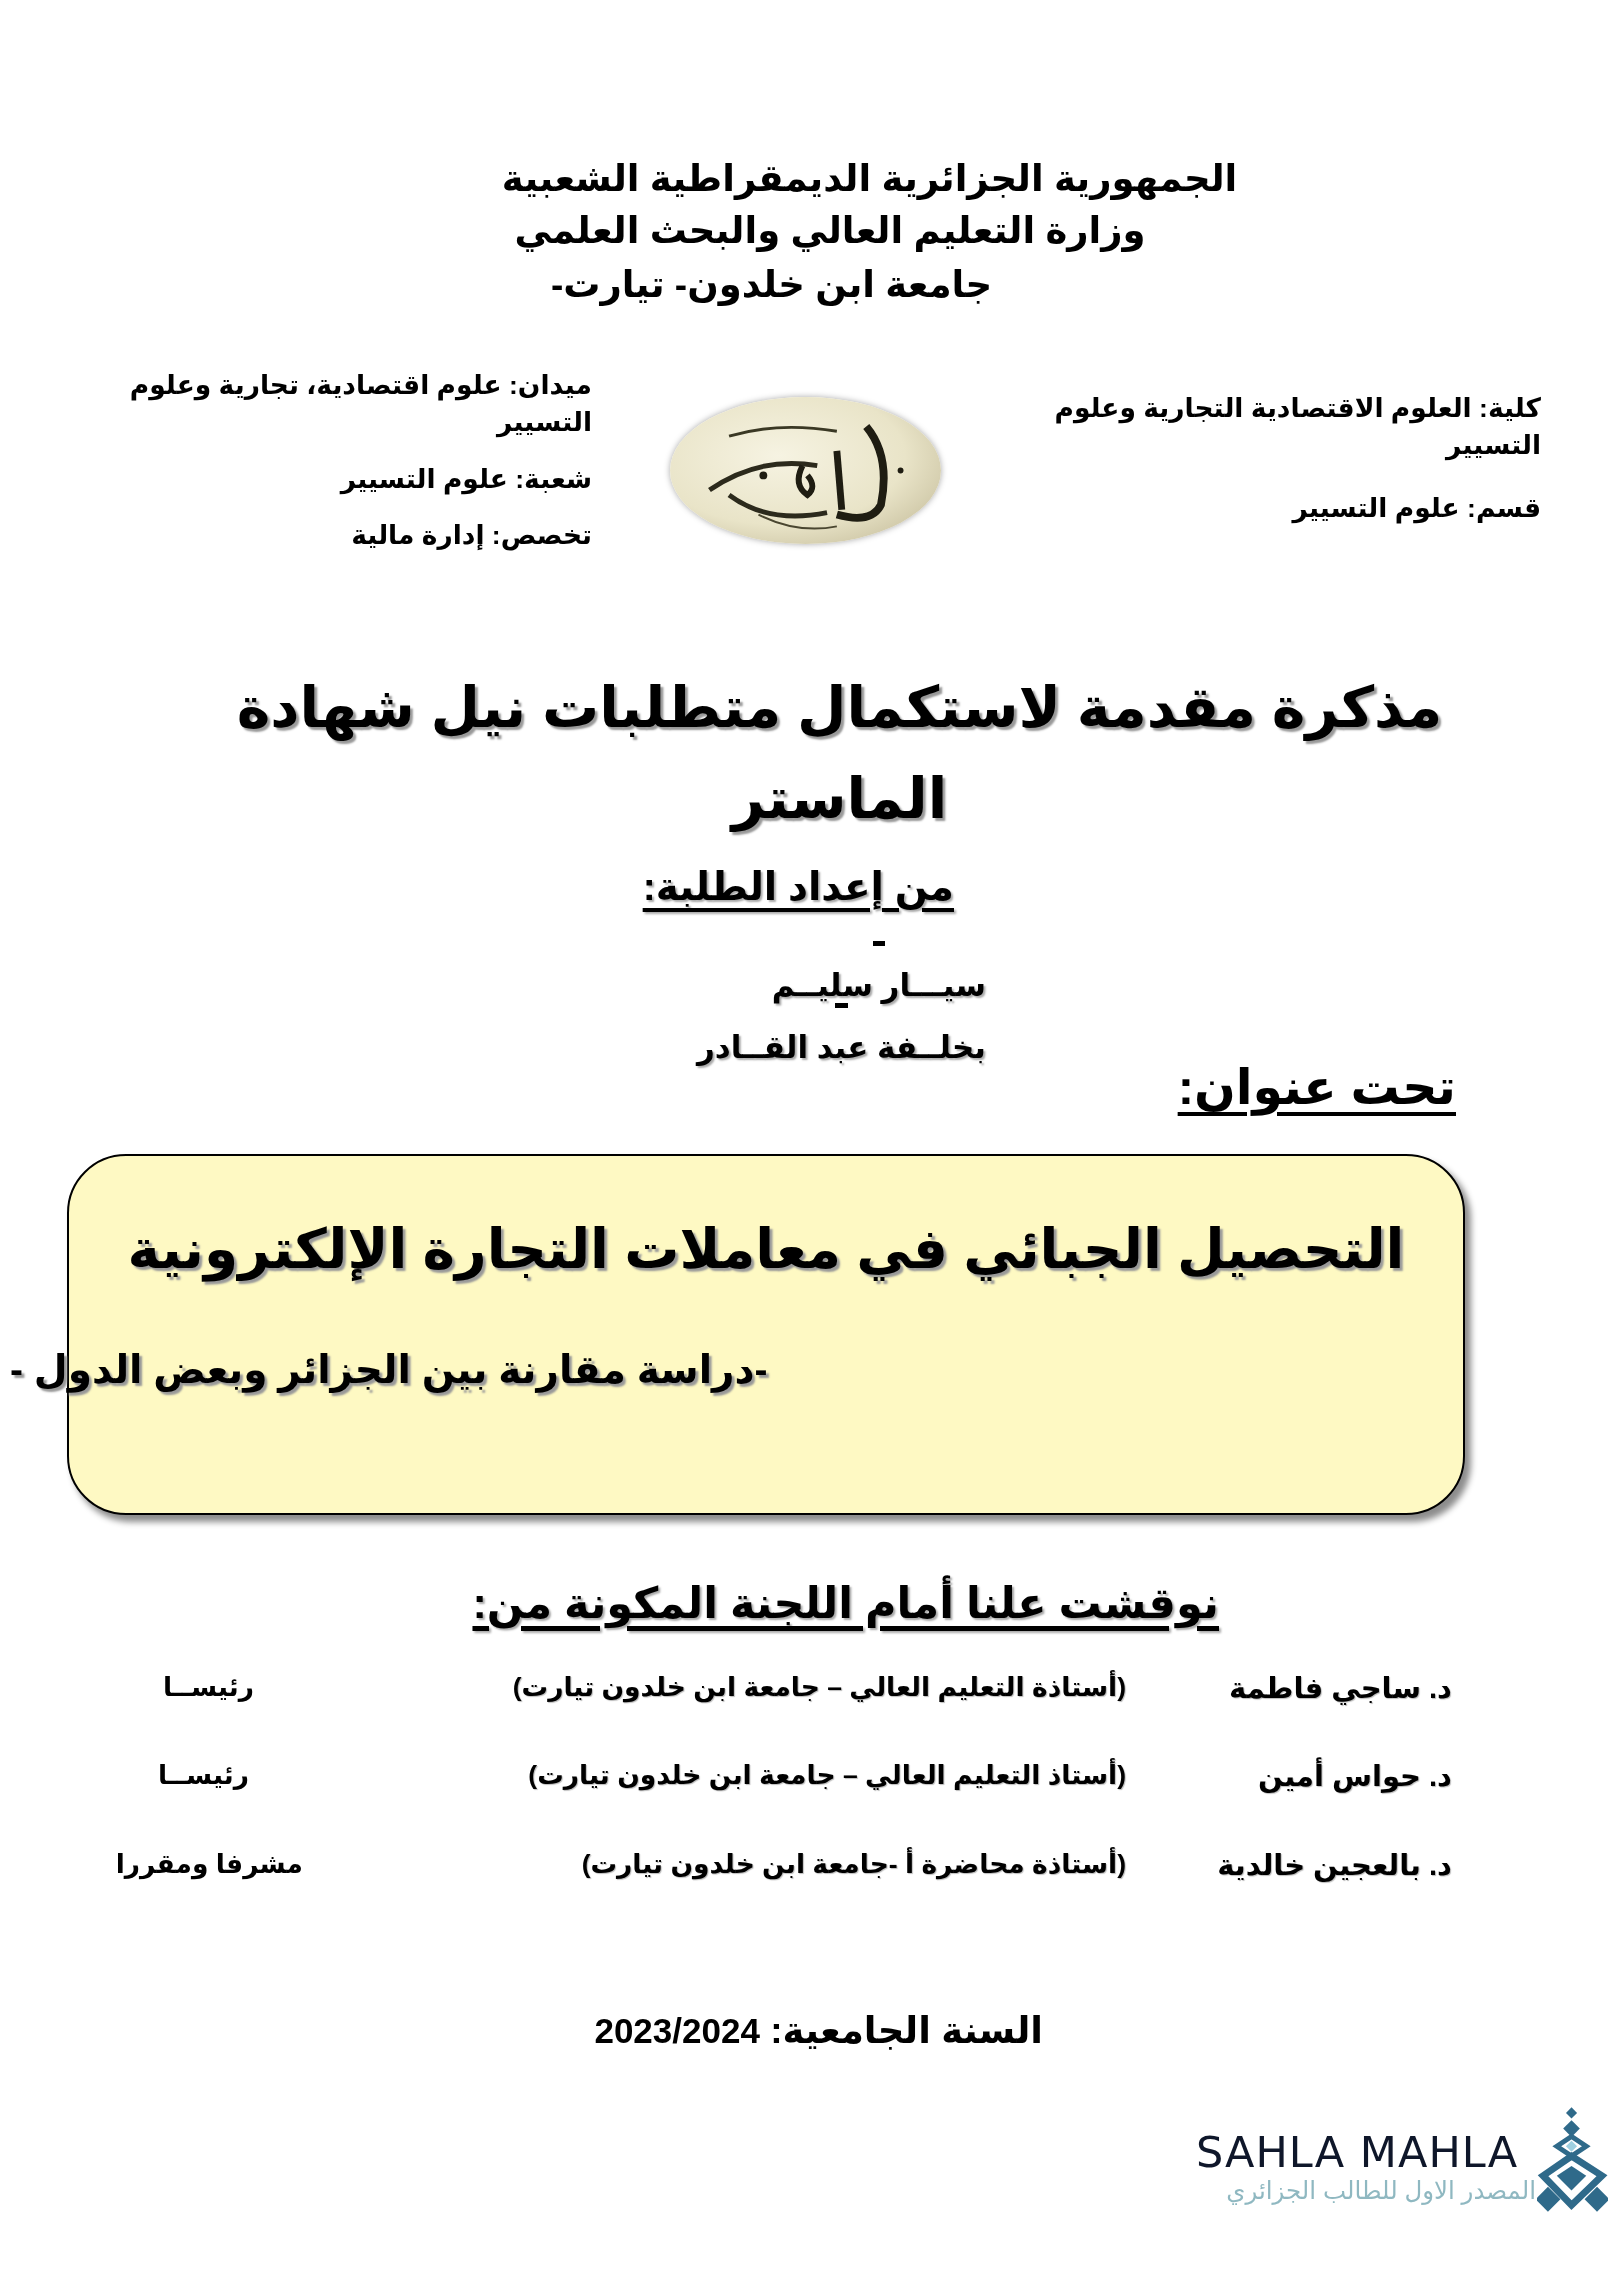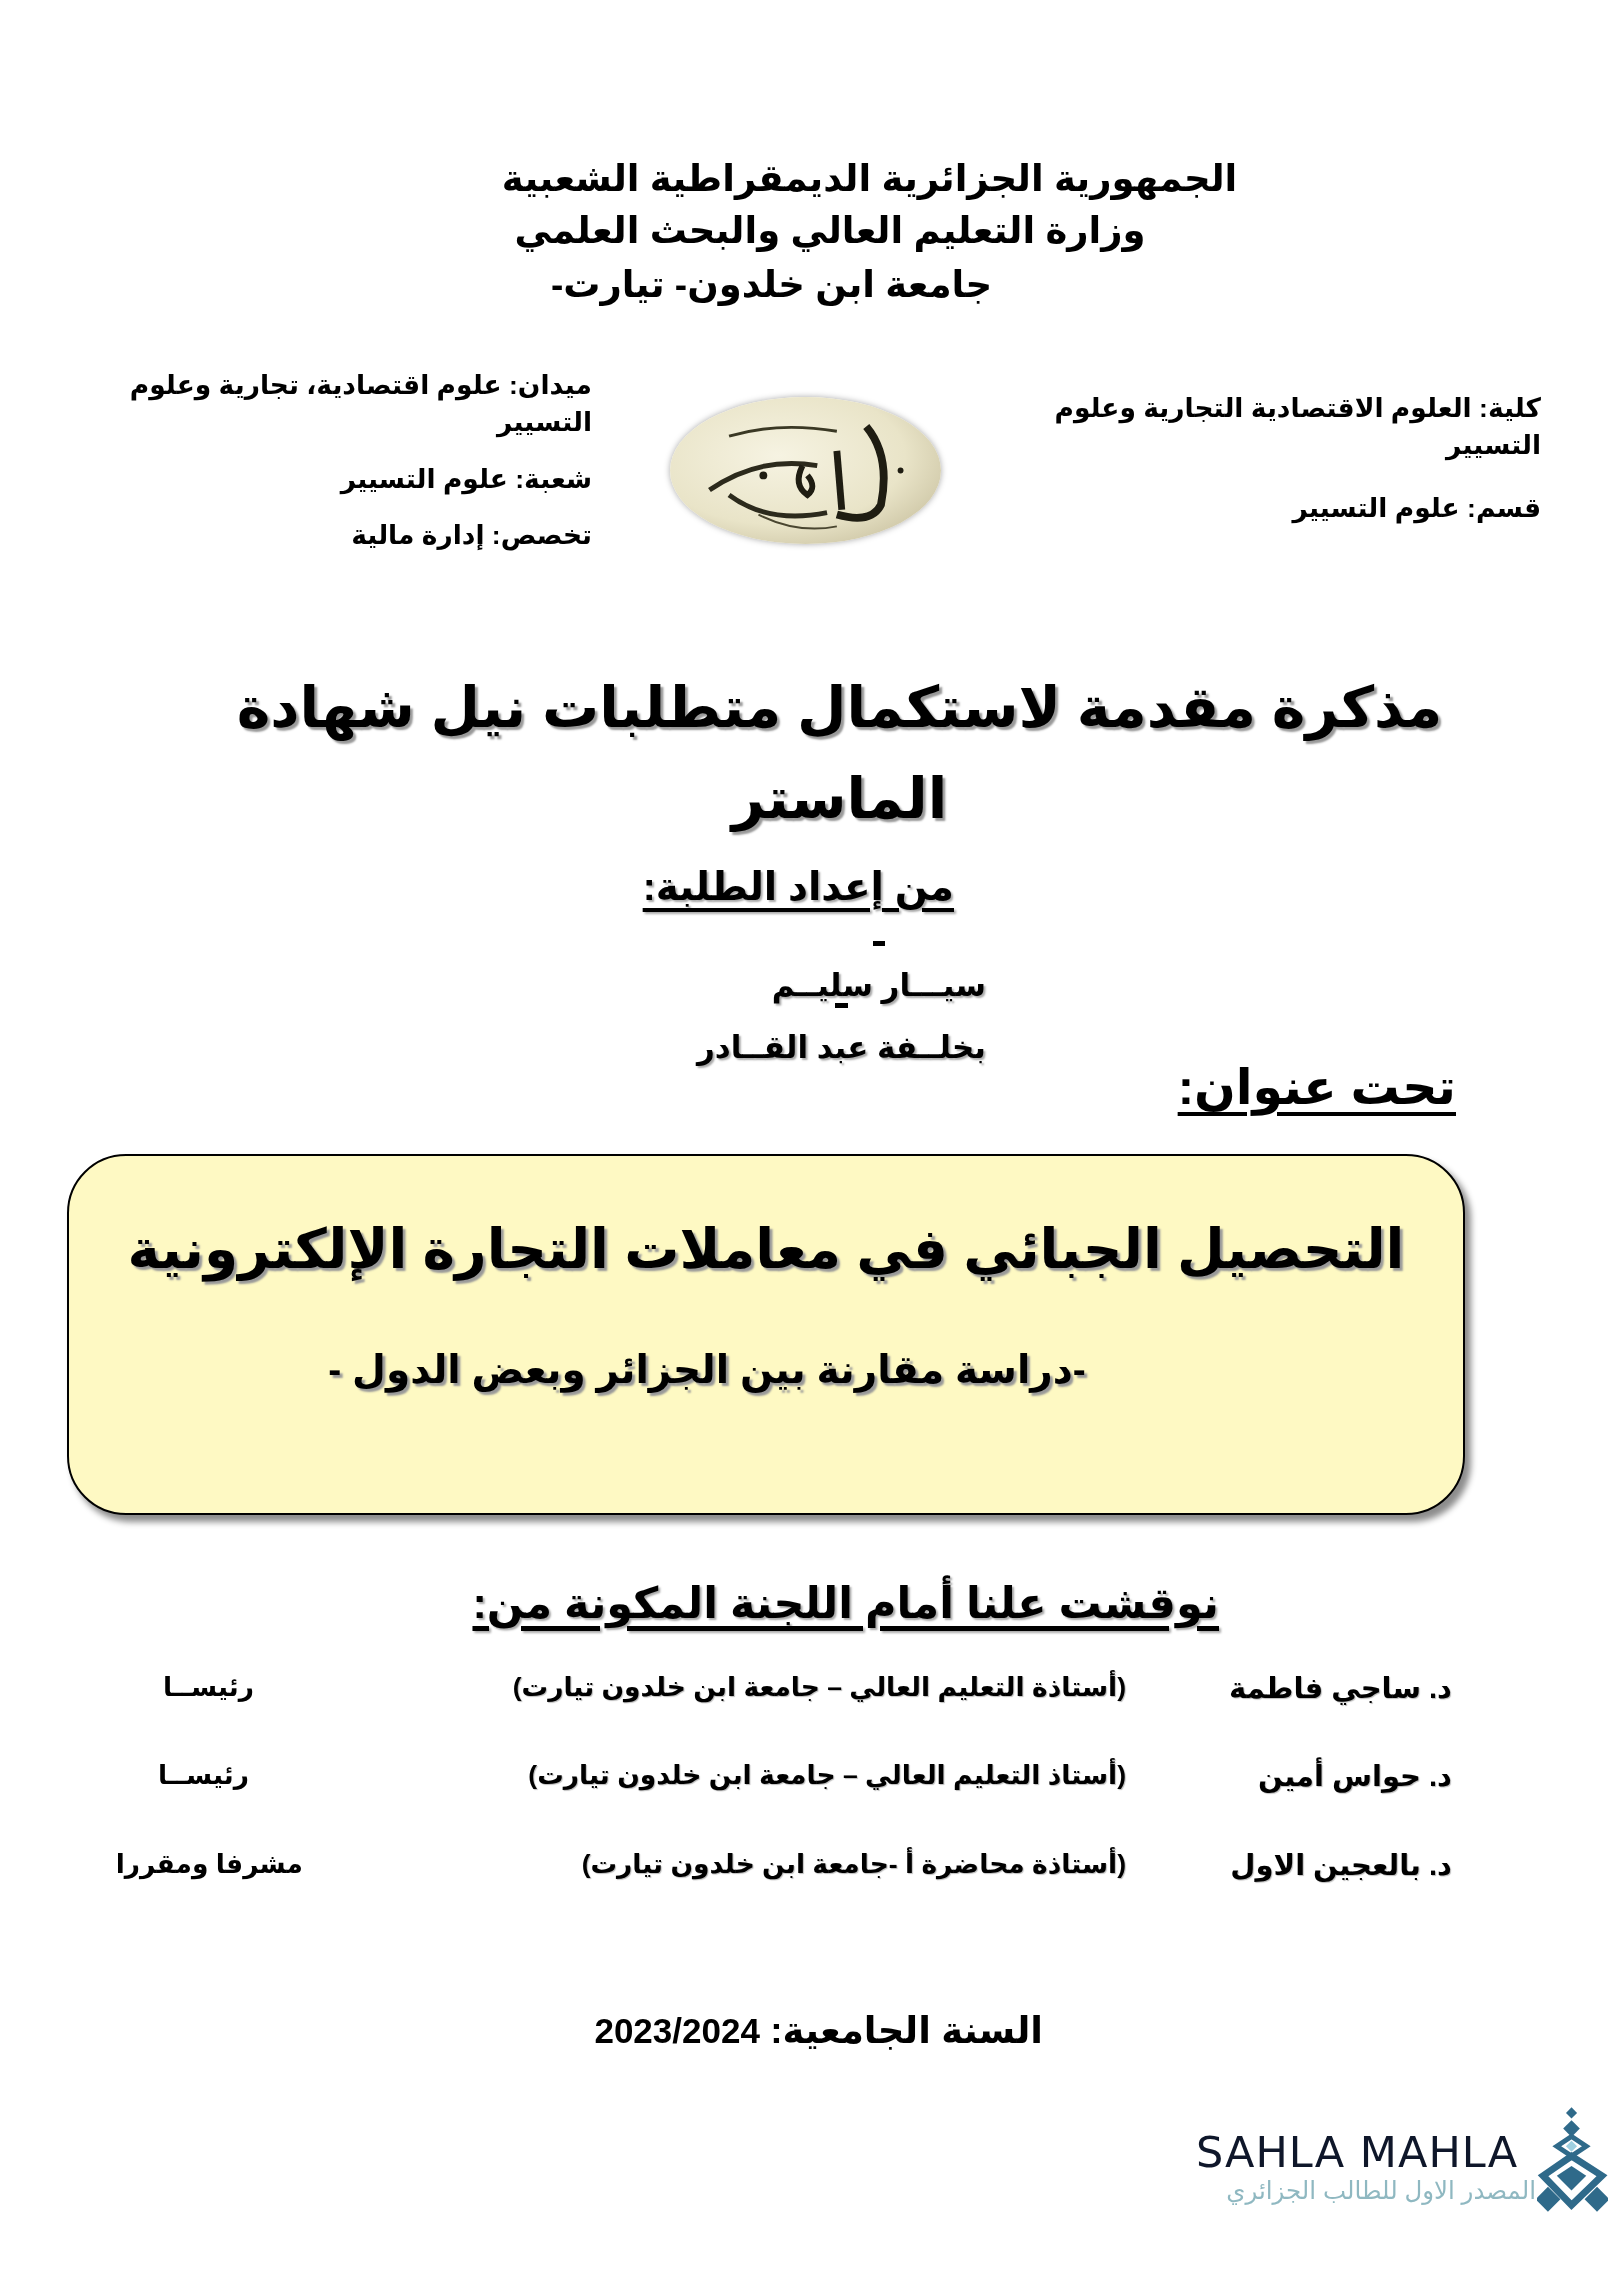--- a/index.html
+++ b/index.html
@@ -32,21 +32,21 @@
   .student { position:absolute; right:635px; direction:rtl; font-weight:bold; font-size:31px; text-shadow:2px 2px 2px #aaa; display:flex; gap:21.6px; align-items:center;flex-direction:column; }
   .student .dash { display:inline-block; width:12.7px; height:4.9px; background:#000; }
   .student.s1 { top:941px; }
   .student.s2 { top:1003px; }
 
   .under-title { position:absolute; right:165px; top:1059px; direction:rtl; font-weight:bold; font-size:49px; text-decoration:underline; text-decoration-thickness:3.9px; text-underline-offset:7.8px; }
 
   .title-box { position:absolute; left:67px; top:1154px; width:1398px; height:361px; border:2.9px solid #000; border-radius:59px;
                box-shadow:5.9px 6.9px 5.9px rgba(0,0,0,.45); background:#fef9c3; }
   .title-main { position:absolute; left:0; width:100%; top:61px; text-align:center; direction:rtl; font-weight:bold; font-size:55px; text-shadow:2.9px 2.9px 2px #999; }
-  .title-sub  { position:absolute; left:-59px; width:100%; top:191px; text-align:center; direction:rtl; font-weight:bold; font-size:39px; text-shadow:2.9px 2.9px 2px #999; }
+  .title-sub  { position:absolute; left:-59px; width:100%; top:191px; text-align:left; direction:rtl; font-weight:bold; font-size:39px; text-shadow:2.9px 2.9px 2px #999; }
 
   .committee-head { position:absolute; right:402px; top:1578px; direction:rtl; font-weight:bold; font-size:43px; text-decoration:underline; text-decoration-thickness:4.9px; text-underline-offset:7.8px; text-shadow:2px 2px 2px #aaa; }
 
   .member { position:absolute; left:0; width:1621px; height:49px; direction:rtl; font-weight:bold; }
   .member .name { position:absolute; right:169px; font-size:29px; text-shadow:1px 1px 1px #bbb; }
   .member .rank { position:absolute; font-size:26.5px; text-shadow:1px 1px 1px #bbb; }
   .member .role { position:absolute; font-size:26.5px; }
   .member.r1 { top:1671px; } .member.r1 .rank { right:495px; } .member.r1 .role { right:1367px; }
   .member.r2 { top:1759px; } .member.r2 .rank { right:495px; } .member.r2 .role { right:1372px; }
   .member.r3 { top:1848px; } .member.r3 .rank { right:495px; } .member.r3 .role { right:1318px; }
@@ -116,21 +116,21 @@
   <span class="name">د. ساجي فاطمة</span>
   <span class="rank">(أستاذة التعليم العالي – جامعة ابن خلدون تيارت)</span>
   <span class="role">رئيســا</span>
 </div>
 <div class="member r2">
   <span class="name">د. حواس أمين</span>
   <span class="rank">(أستاذ التعليم العالي – جامعة ابن خلدون تيارت)</span>
   <span class="role">رئيســا</span>
 </div>
 <div class="member r3">
-  <span class="name">د. بالعجين الاول</span>
+  <span class="name">د. بالعجين خالدية</span>
   <span class="rank">(أستاذة محاضرة أ -جامعة ابن خلدون تيارت)</span>
   <span class="role">مشرفا ومقررا</span>
 </div>
 
 <div class="year">
   <span>السنة الجامعية:</span>
   <span class="num" style="direction:ltr;unicode-bidi:embed;">2023/2024</span>
 </div>
 
 <div class="watermark">

